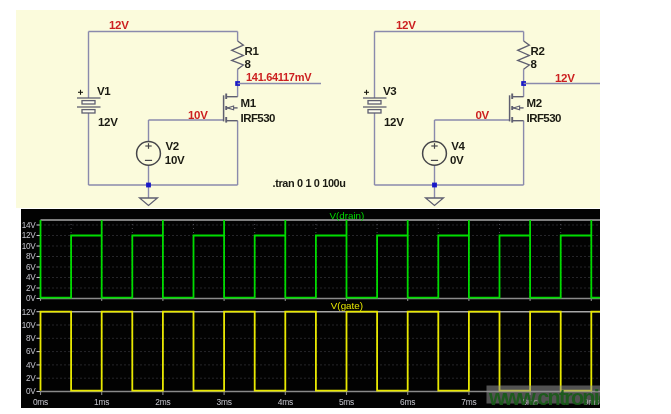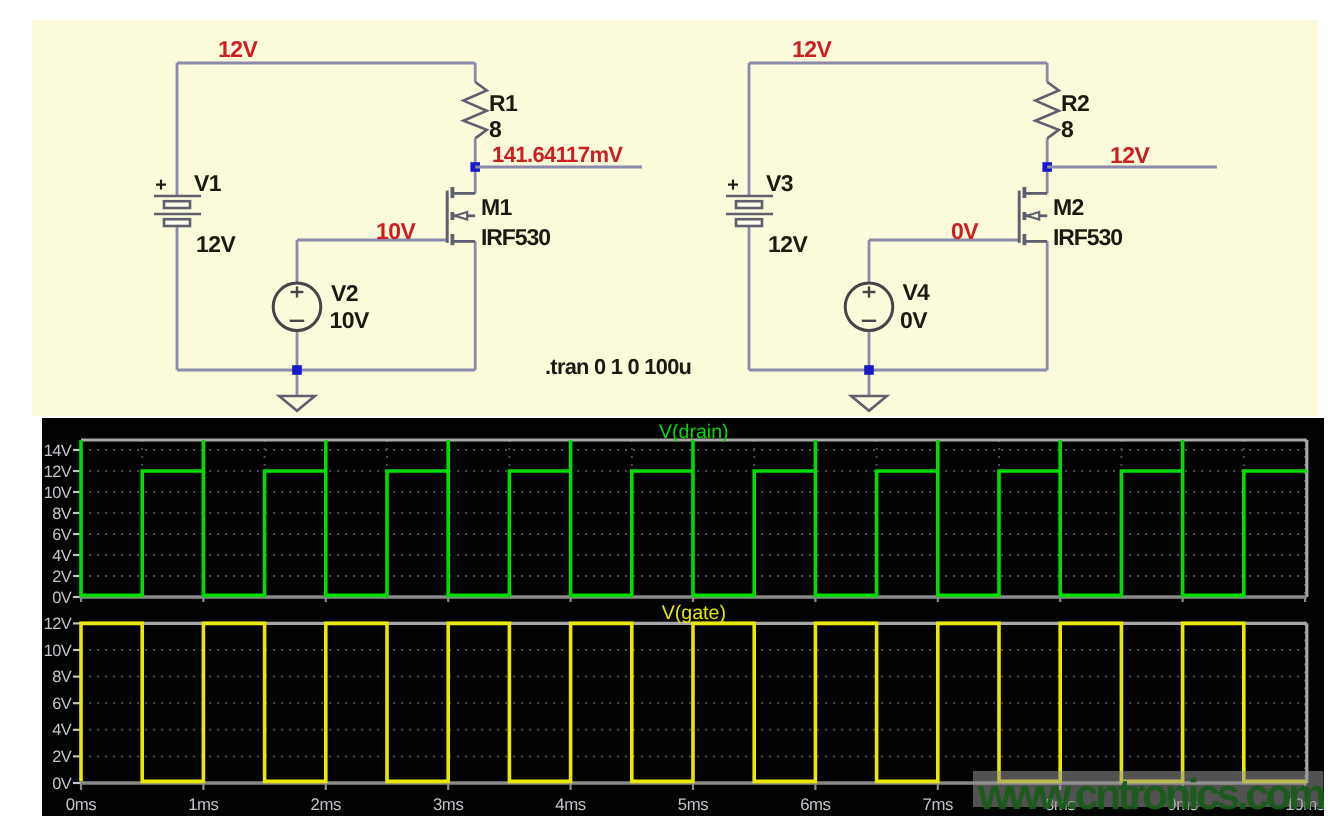--- a/index.html
+++ b/index.html
@@ -1,16 +1,16 @@
 <!DOCTYPE html>
 <html><head>
 <meta charset="utf-8">
 <style>
 html,body{margin:0;padding:0;background:#ffffff;}
-#page{position:relative;width:671px;height:414px;overflow:hidden;}
+#page{position:relative;width:600px;height:414px;overflow:hidden;}
 </style>
 </head>
 <body>
 <div id="page">
 <svg width="671" height="414" viewBox="0 0 671 414" xmlns="http://www.w3.org/2000/svg">
 <rect x="0" y="0" width="671" height="414" fill="#ffffff"></rect>
 <rect x="16" y="10" width="643" height="198" fill="#fbfbdc"></rect>
 <line x1="88.5" y1="31.5" x2="237.6" y2="31.5" stroke="#8a8aac" stroke-width="1.4" stroke-linecap="butt"></line>
 <line x1="88.5" y1="31.5" x2="88.5" y2="98.0" stroke="#8a8aac" stroke-width="1.4" stroke-linecap="butt"></line>
 <line x1="88.5" y1="113.0" x2="88.5" y2="185.0" stroke="#8a8aac" stroke-width="1.4" stroke-linecap="butt"></line>

